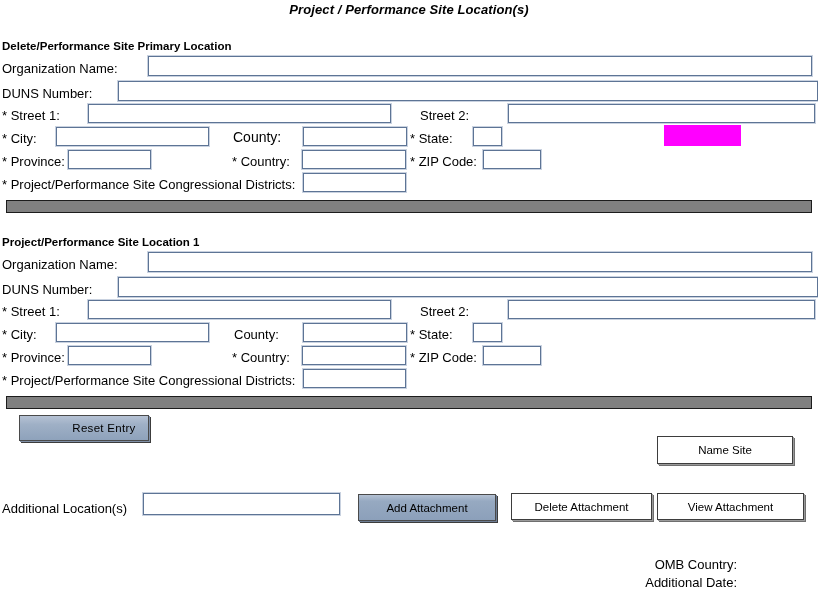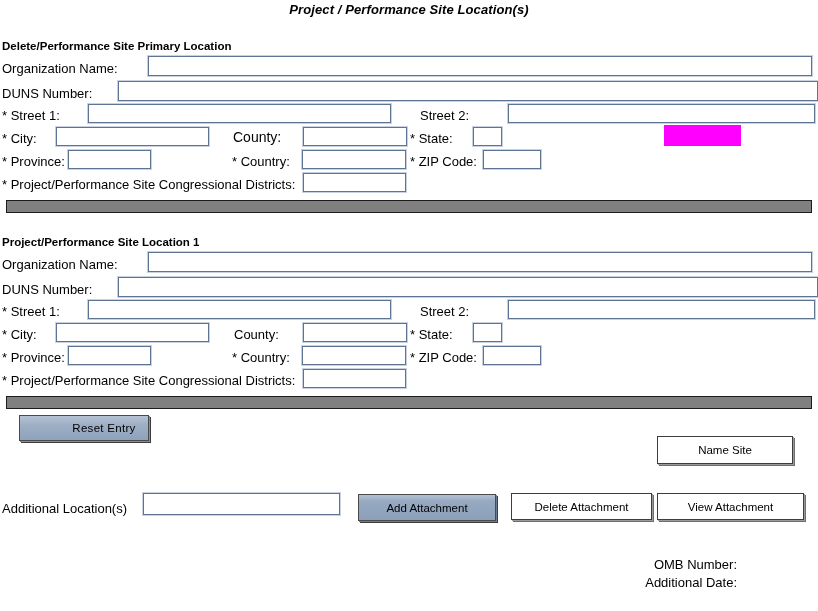--- a/index.html
+++ b/index.html
@@ -157,16 +157,16 @@
 
   <div class="abs lbl" style="left:2px;top:502px;">Additional Location(s)</div>
   <div class="abs fld" style="left:143px;top:493px;width:197px;height:22px;"></div>
 
   <div class="abs btn btn-blue-flat" style="left:358px;top:494px;width:138px;height:27px;">Add Attachment</div>
 
   <div class="abs btn btn-white" style="left:511px;top:493px;width:141px;height:27px;">Delete Attachment</div>
 
   <div class="abs btn btn-white" style="left:657px;top:493px;width:147px;height:27px;">View  Attachment</div>
 
-  <div class="abs lbl right" style="left:537px;top:558px;width:200px;">OMB Number:</div>
+  <div class="abs lbl right" style="left:537px;top:558px;width:200px;">OMB Country:</div>
   <div class="abs lbl right" style="left:537px;top:576px;width:200px;">Additional Date:</div>
 
 </div>
 
 </body></html>

